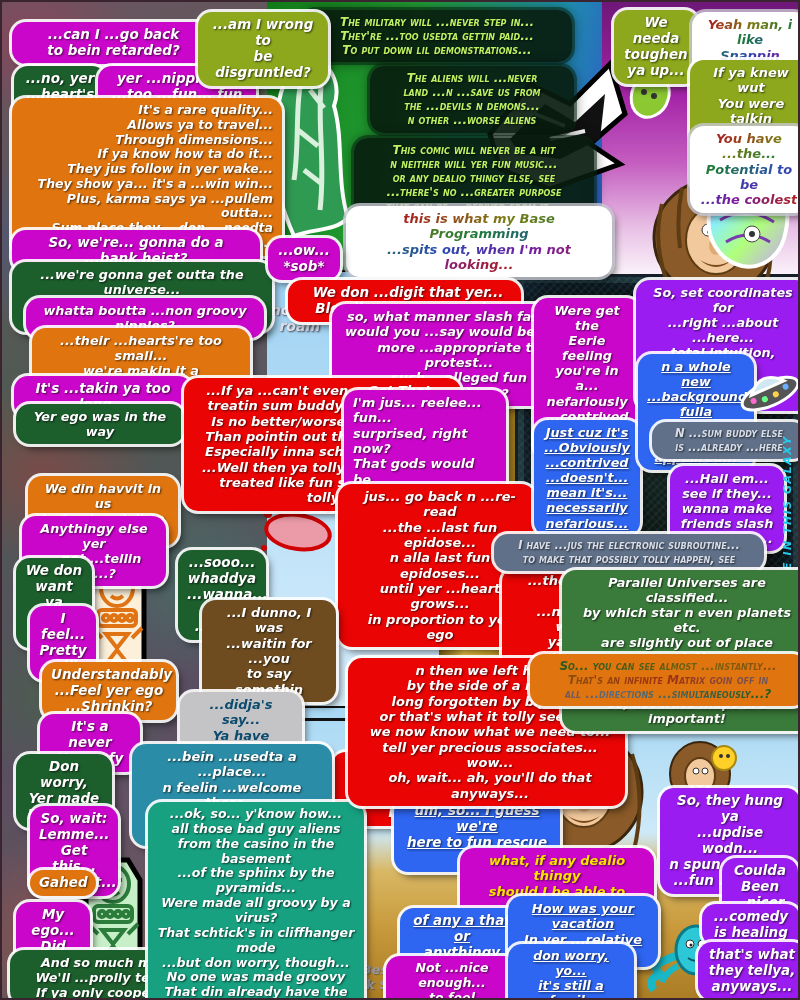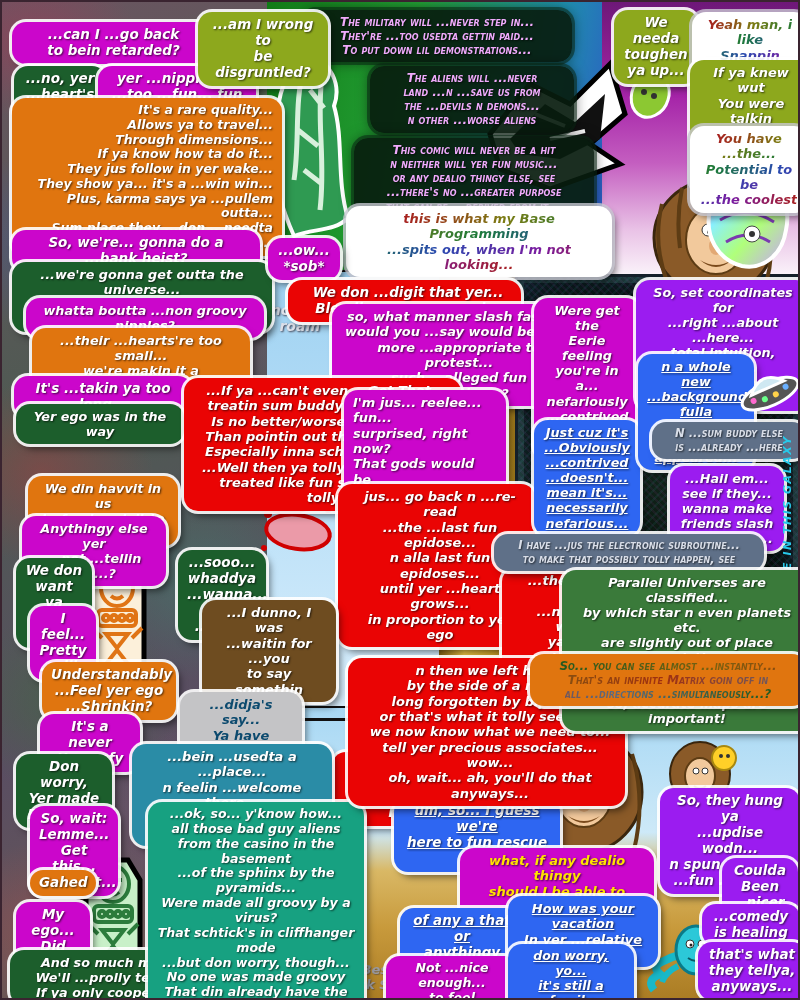--- a/index.html
+++ b/index.html
@@ -49,21 +49,21 @@
   .green{background:#1c5e2c;}
   .orange{background:#e0750f;}
   .red{background:#ea0404;padding-left:16px;}
   .olive{background:#8da81d;}
   .violet{background:#9b1cf0;}
   .blue{background:#2e66f2;text-decoration:underline;}
   .teal{background:#2a8ca6;}
   .tealgreen{background:#17a181;}
   .brown{background:#6e4c20;}
   .slate{background:#5f7088;color:#d9dee8;font-variant:small-caps;font-style:italic;}
-  .tvdark{background:rgba(8,28,14,.92);color:#f0abfc;font-variant:small-caps;
+  .tvdark{background:rgba(8,28,14,.92);color:#bef264;font-variant:small-caps;
     box-shadow:0 0 0 3px rgba(10,40,20,.55),0 0 14px rgba(0,0,0,.6);}
   .white-b{background:#ffffff;color:#555;box-shadow:0 0 0 3px rgba(200,200,210,.8),4px 5px 7px rgba(0,0,0,.45);}
   .rainbow-text{background:linear-gradient(90deg,#a82020,#7c7c14,#1d7a3a,#2a4ab0,#7a1ca0,#a82020);
     -webkit-background-clip:text;background-clip:text;color:transparent;text-shadow:none;}
   .matrix-text{background:linear-gradient(90deg,#225a20,#7a6010,#a03010,#5a6a80,#225a20);
     -webkit-background-clip:text;background-clip:text;color:transparent;text-shadow:none;
     font-variant:small-caps;}
   .yellow-text{color:#ffe300;}
   .gray-b{background:#c4c4c6;color:#0c4a6e;text-shadow:none;}
   .caption{position:absolute;z-index:3;font-weight:bold;font-style:italic;white-space:pre-line;}

